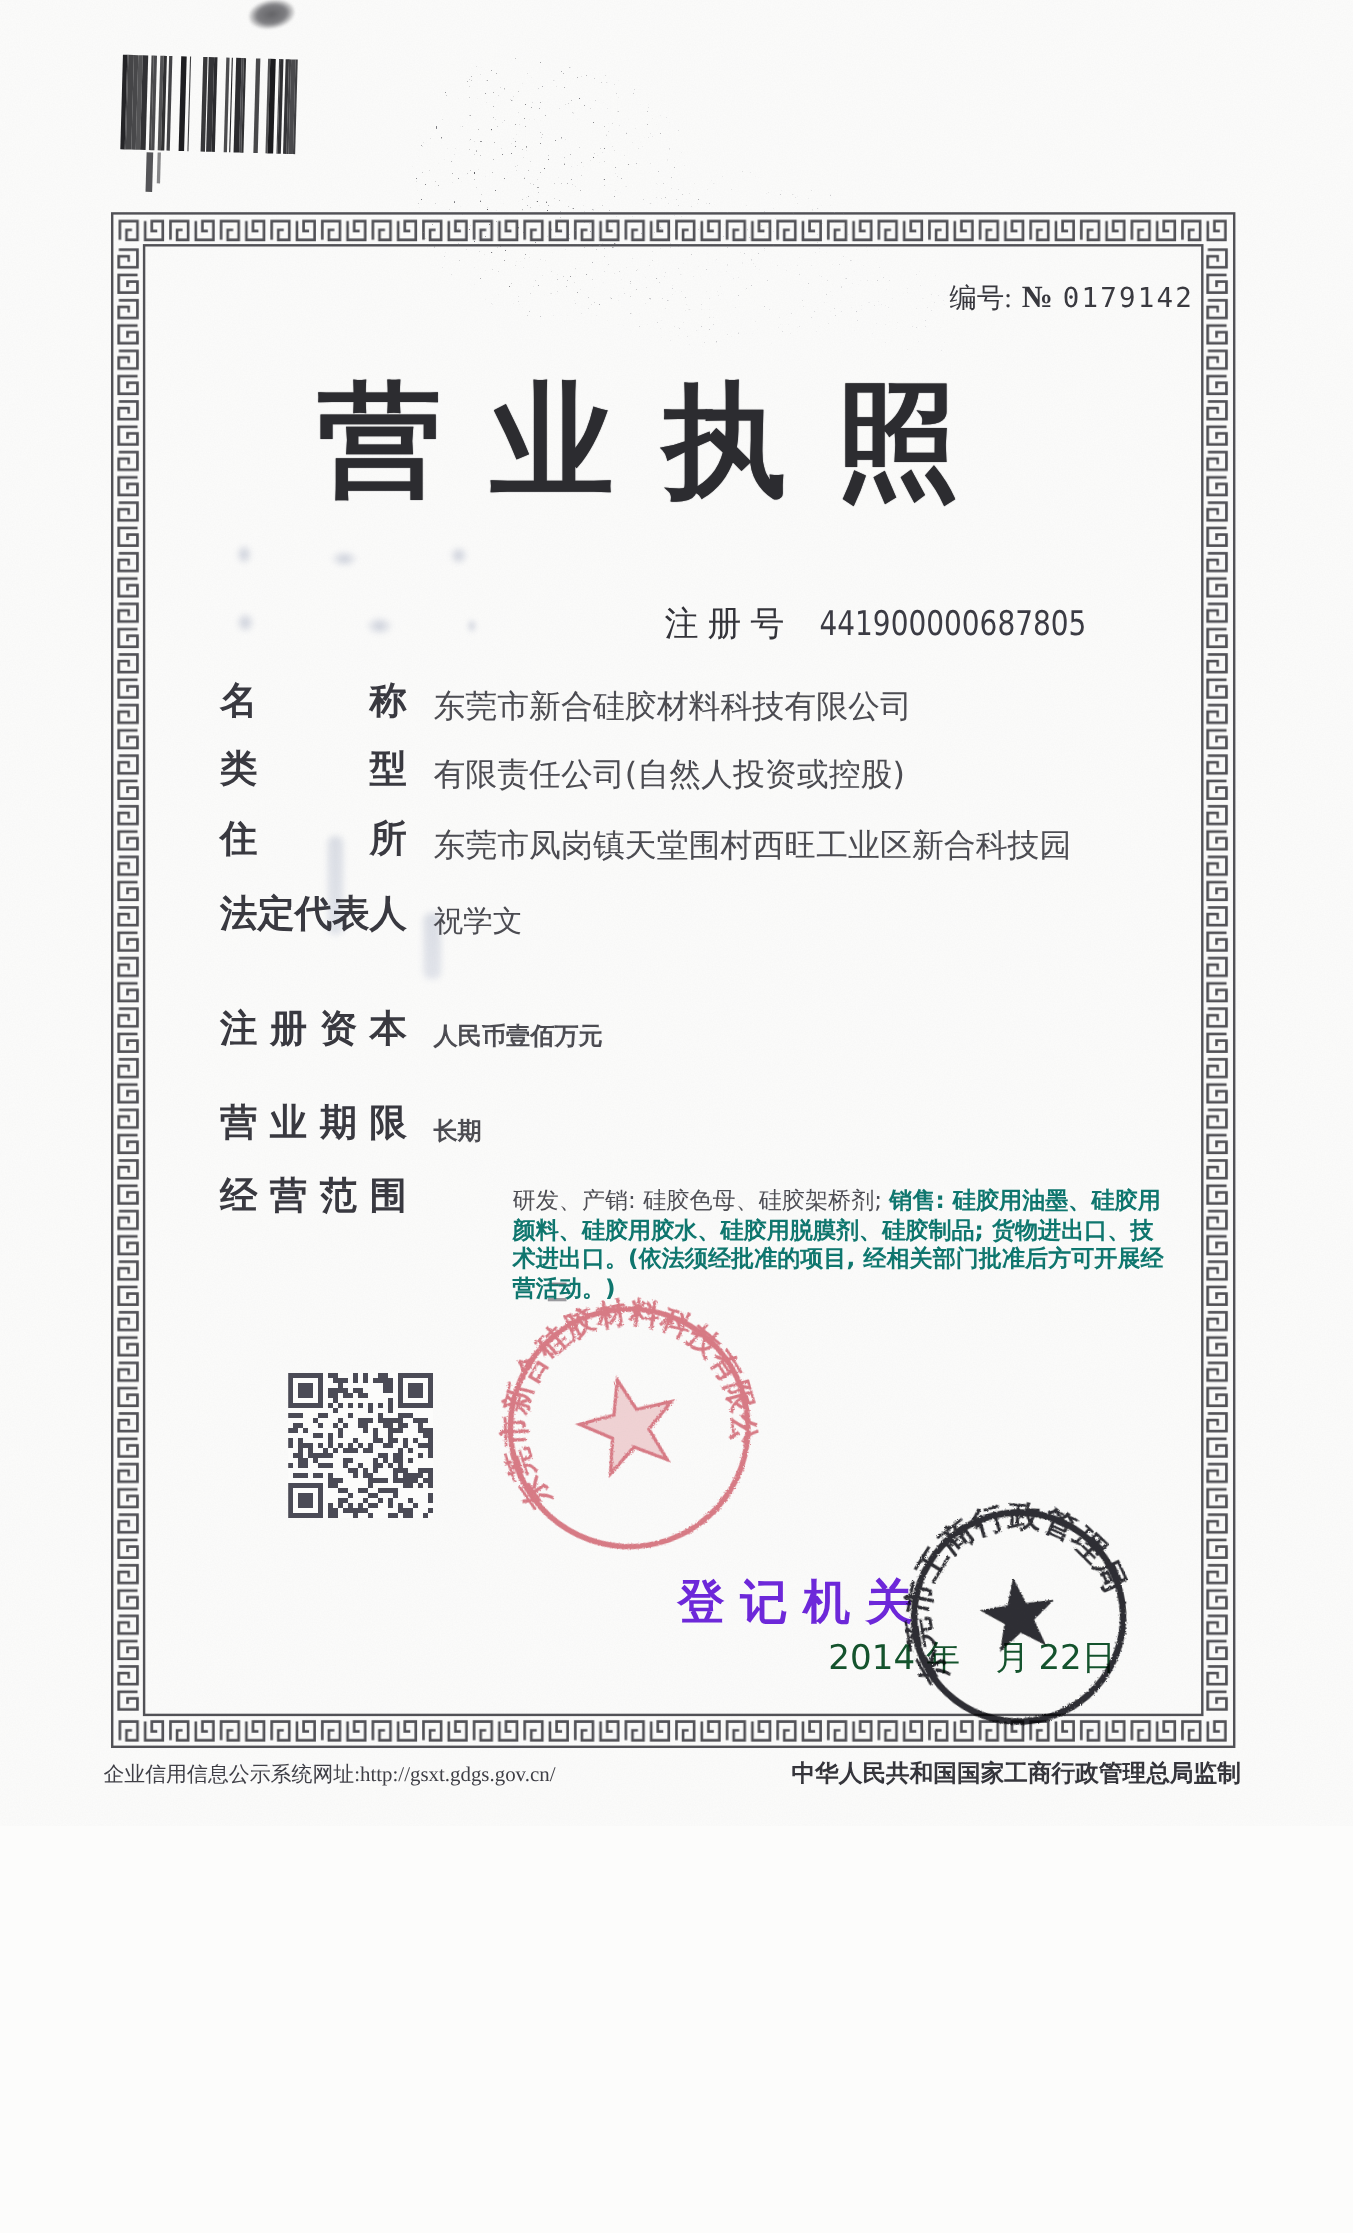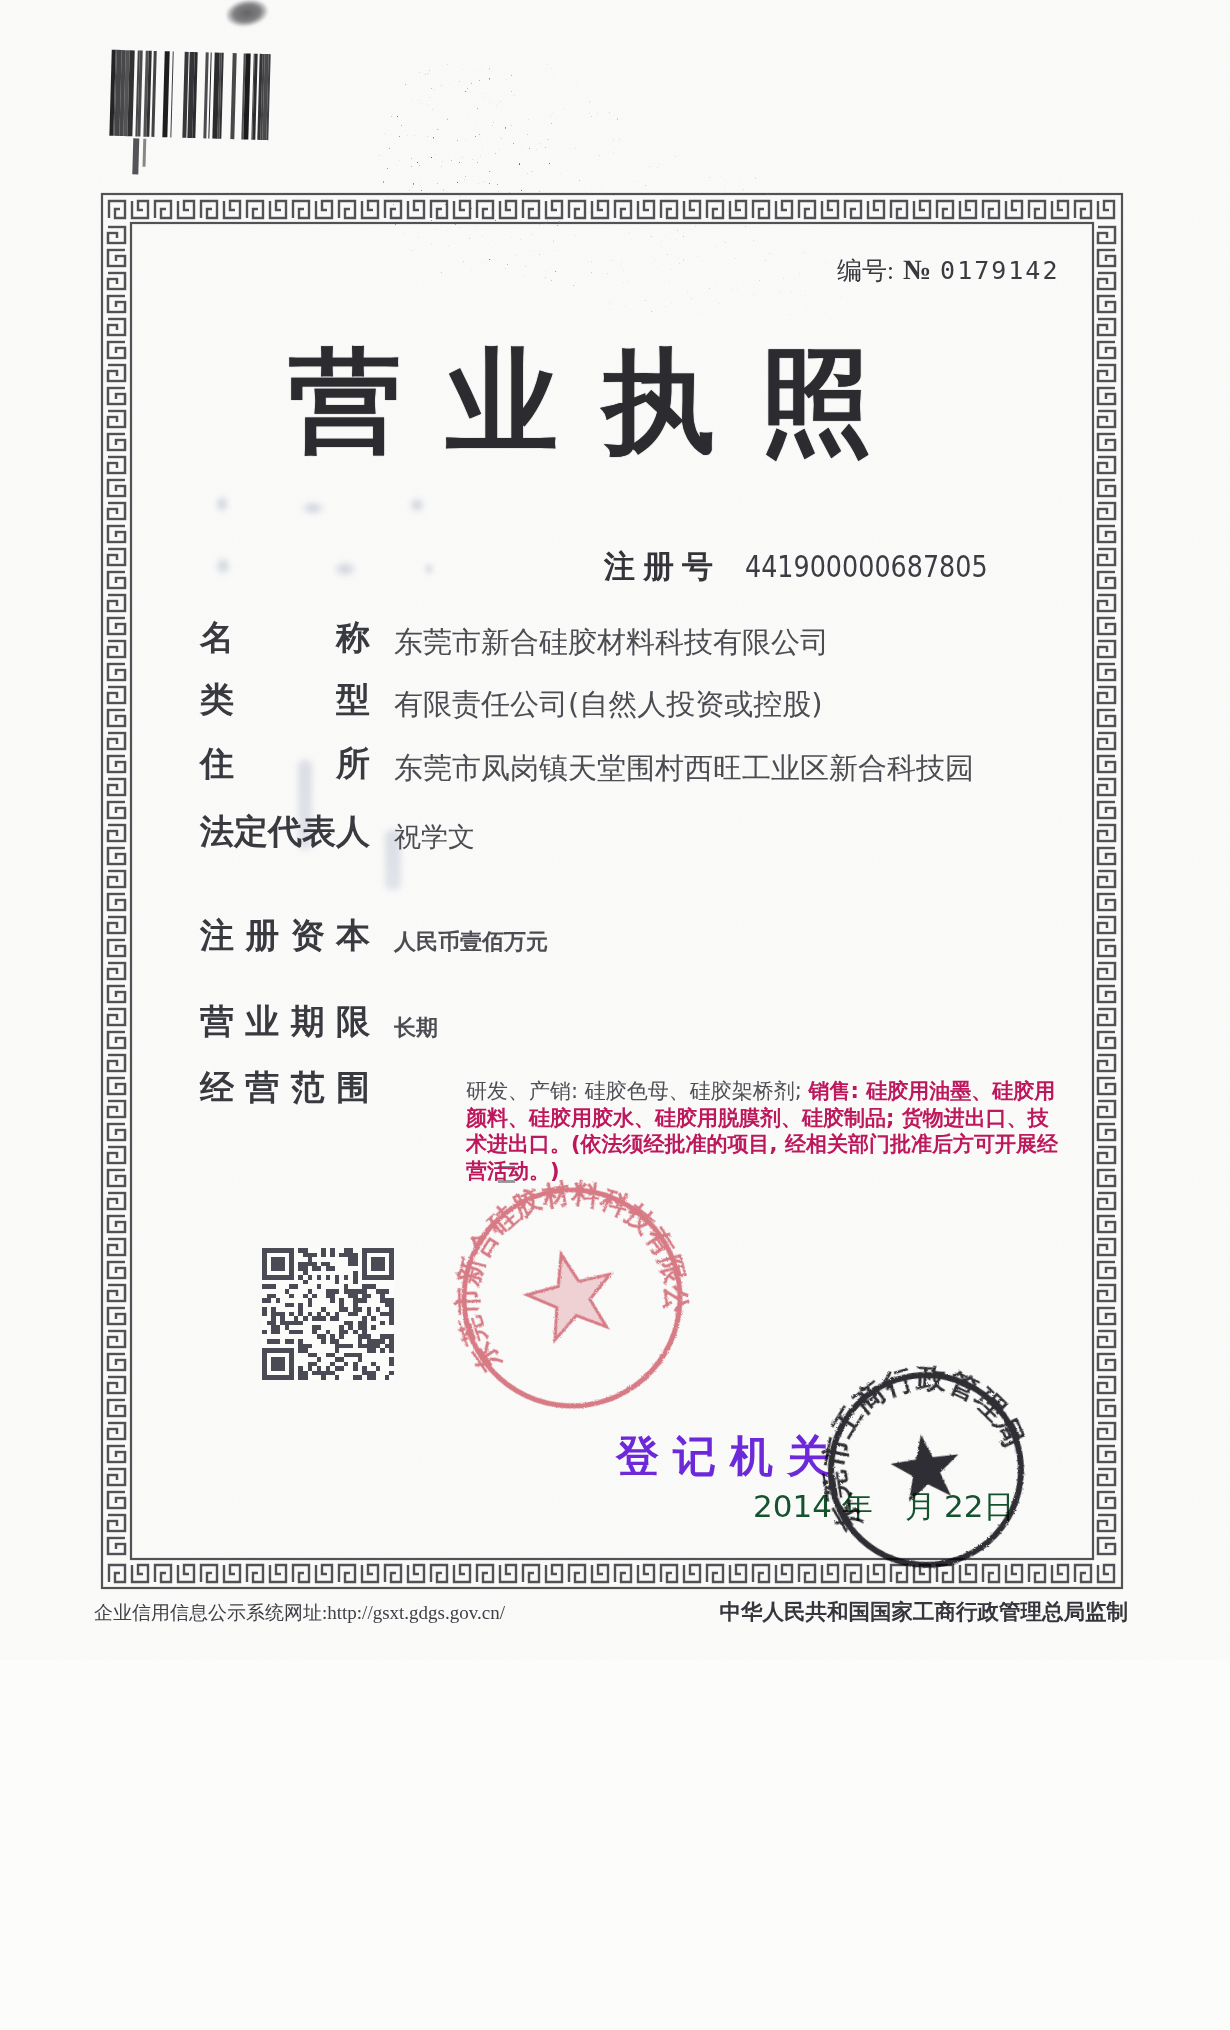--- a/index.html
+++ b/index.html
@@ -18,48 +18,48 @@
 
   
   #barcode{left:104px;top:46px;transform:rotate(1.6deg);}
   #emblem{left:355px;top:45px;z-index:2;}
   #qr{left:262px;top:1248px;}
 
   
   #frame{left:100px;top:192px;z-index:1;}
 
   
-  .serial{left:837px;top:254px;display:flex;align-items:baseline;gap:9px;font-size:25px;color:#38383e;z-index:3;}
+  .serial{left:863px;top:254px;display:flex;align-items:baseline;gap:9px;font-size:25px;color:#38383e;z-index:3;}
   .serial .sym{font-weight:700;font-size:28px;font-family:"Liberation Serif","DejaVu Serif",serif;}
   .serial .num{font-family:"DejaVu Sans Mono","Liberation Mono",monospace;font-size:25px;letter-spacing:2px;color:#3a3a40;}
 
   
   .title{left:289px;top:338px;margin:0;font-size:112px;line-height:1.15;font-weight:900;
     letter-spacing:45px;white-space:nowrap;color:#2c2c30;z-index:3;
     font-family:"Liberation Serif","DejaVu Serif",serif;
     text-shadow:0 0 1px #4a4a4e;}
 
   
   .regline{left:604px;top:546px;display:flex;align-items:baseline;z-index:3;}
-  .regline .rlabel{font-size:31px;font-weight:700;letter-spacing:8px;color:#34343a;
+  .regline .rlabel{font-size:31px;font-weight:400;letter-spacing:8px;color:#34343a;
     font-family:"Liberation Serif","DejaVu Serif",serif;}
   .regline .rnum{font-size:31px;margin-left:24px;letter-spacing:0;color:#3c3c44;
     transform:scaleX(.82);transform-origin:left center;}
 
   
   .row{position:absolute;left:200px;display:flex;align-items:flex-start;z-index:3;}
   .flabel{display:inline-block;width:170px;font-size:34px;font-weight:700;color:#393940;
     font-family:"Liberation Serif","DejaVu Serif",serif;
     text-align:justify;text-align-last:justify;text-justify:inter-character;line-height:1.2;}
   .fvalue{margin-left:24px;color:#4c4c52;}
   .v-lg{font-size:29px;padding-top:5px;}
   .v-md{font-size:27px;padding-top:7px;}
   .v-sm{font-size:22px;padding-top:11px;font-weight:bold;}
   .scope{left:466px;top:1078px;width:594px;font-size:21px;line-height:26.5px;color:#4e4e54;z-index:3;}
-  .scope .b{font-weight:700;color:#be185d;margin-top:37px;}
+  .scope .b{font-weight:700;color:#0f766e;margin-top:37px;}
 
   
   .registrar{left:616px;top:1428px;font-size:43px;font-weight:700;letter-spacing:14px;color:#6d28d9;
     font-family:"Liberation Serif","DejaVu Serif",serif;z-index:4;}
   .dateline span{position:absolute;top:1486px;font-size:31px;color:#14532d;z-index:5;}
   #date-year{left:753px;} #date-month{left:905px;} #date-day{left:944px;}
 
   
   #company-seal{left:452px;top:1178px;mix-blend-mode:multiply;opacity:.82;transform:rotate(-14deg);z-index:6;}
   #authority-seal{left:822px;top:1366px;mix-blend-mode:multiply;opacity:.92;transform:rotate(-8deg);z-index:6;}

